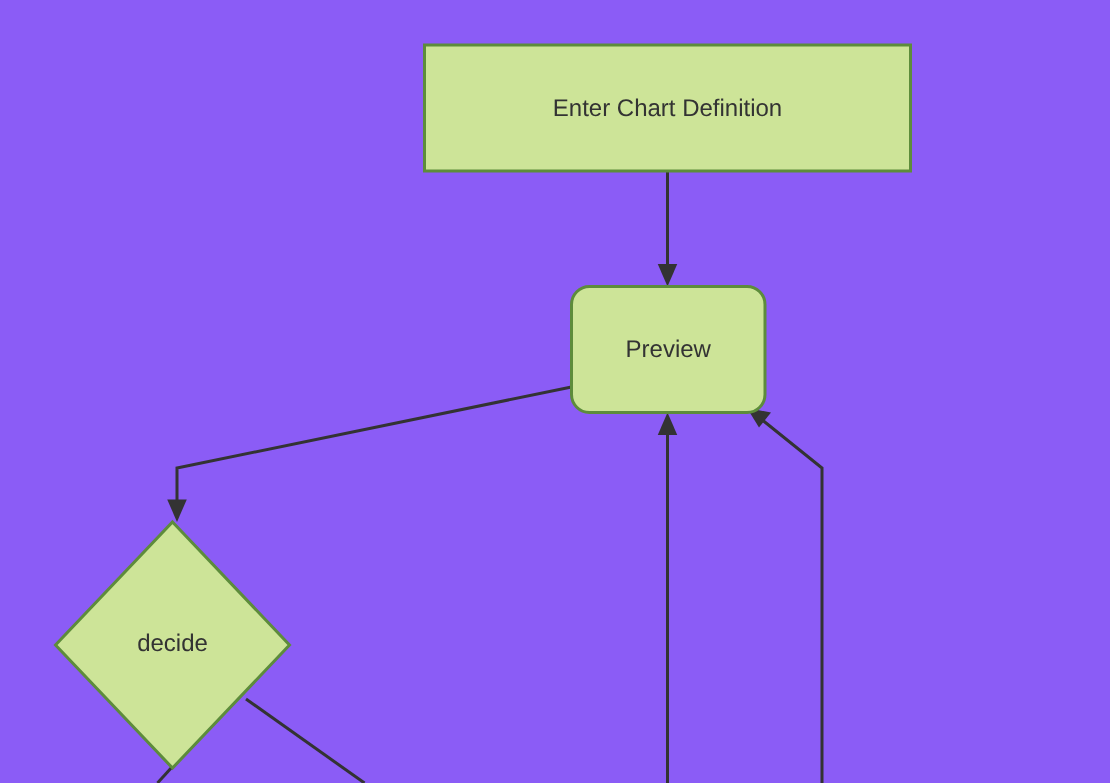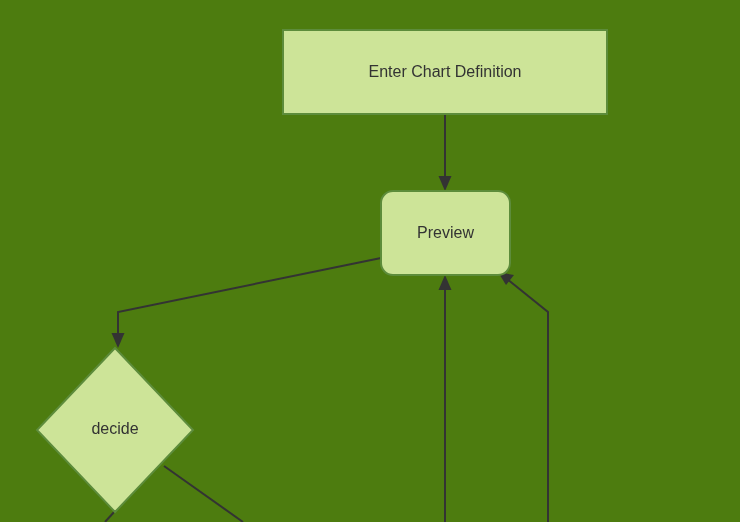--- a/index.html
+++ b/index.html
@@ -7,21 +7,21 @@
     padding: 0;
     background: #ffffff;
   }
   body {
     font-family: "Liberation Sans", sans-serif;
   }
   #canvas {
     position: relative;
     width: 740px;
     height: 522px;
-    background: #4d7c0f;
+    background: #8b5cf6;
     overflow: hidden;
   }
   #flow-svg {
     position: absolute;
     top: 0;
     left: 0;
     width: 740px;
     height: 522px;
   }
   .node-label {

